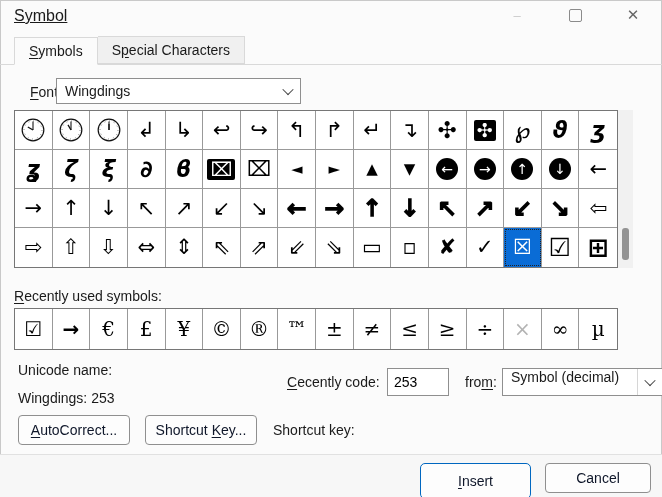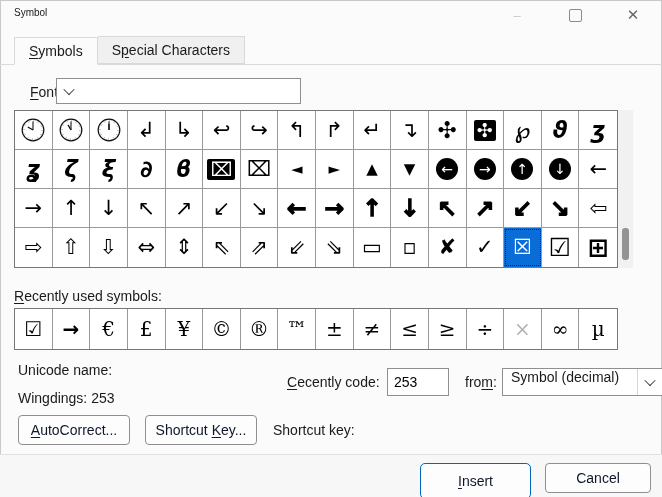--- a/index.html
+++ b/index.html
@@ -7,21 +7,21 @@
     width:662px;height:497px;position:relative;overflow:hidden;
     background:#fbfbfb;color:#1a1a1a;
     font-family:"Liberation Sans","DejaVu Sans",sans-serif;font-size:14px;
     outline:1px solid #c9c9c9;outline-offset:-1px;
   }
   .abs{position:absolute;}
   .u{text-decoration:underline;text-underline-offset:2px;}
 
   
   #titlebar{left:0;top:0;right:0;height:32px;}
-  #dlg-title{left:14px;top:7px;font-size:10px;}
+  #dlg-title{left:14px;top:7px;font-size:16px;text-decoration:underline;}
   #win-controls{top:0;right:0;display:flex;height:30px;}
   .winbtn{width:58px;height:30px;display:flex;align-items:center;justify-content:center;
           font-size:13px;color:#5f5f5f;background:transparent;border:0;}
   #btn-min{color:#c9c9c9;}
   #max-glyph{width:11px;height:11px;border:1px solid #8b8b8b;border-radius:2px;display:inline-block;}
   #btn-close{font-size:15px;color:#666;}
 
   
   #tabstrip{left:0;top:37px;right:0;height:28px;border-bottom:1px solid #d9d9d9;
             display:flex;align-items:flex-end;padding-left:14px;box-sizing:border-box;}
@@ -120,20 +120,21 @@
   <div class="tab active">
     <span><span></span><span class="u">S</span><span>ymbols</span></span>
   </div>
   <div class="tab">
     <span><span>S</span><span class="u">p</span><span>ecial Characters</span></span>
   </div>
 </div>
 
 <div class="abs" id="font-label"><span></span><span class="u">F</span><span>ont:</span></div>
 <div class="abs" id="font-combo">
+  <span class="val">Wingdings</span>
   <span class="chev-box">
       <i class="chev"></i>
     </span>
 </div>
 
 <div class="abs" id="symbol-grid">
     <div class="cell">
       <span style="display: flex;">
         <svg width="26" height="26" viewBox="0 0 24 24">
           <circle cx="12" cy="12" r="10" fill="none" stroke="#111" stroke-width="1.1"></circle>

